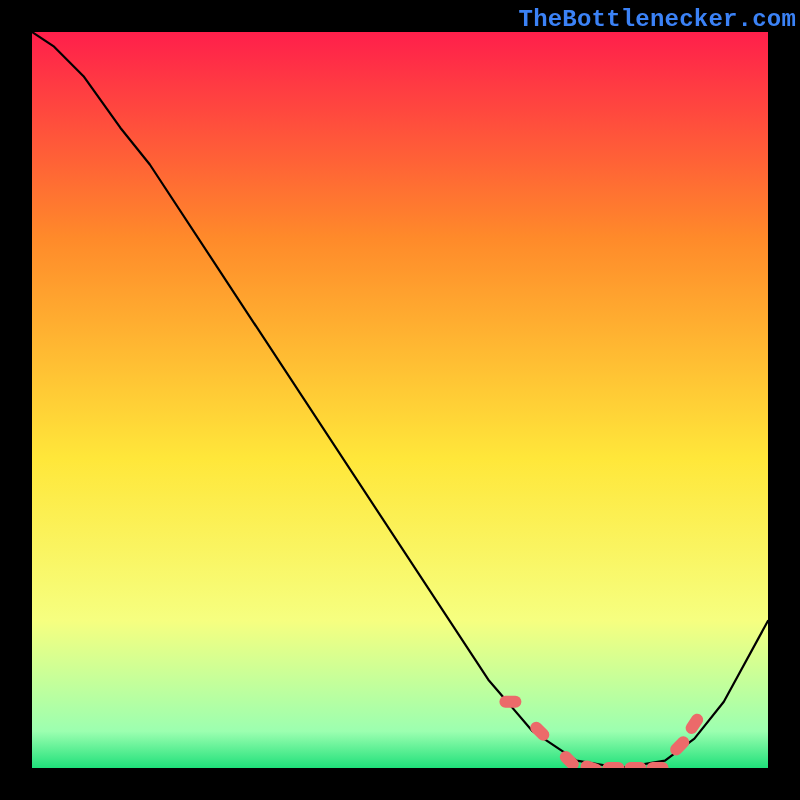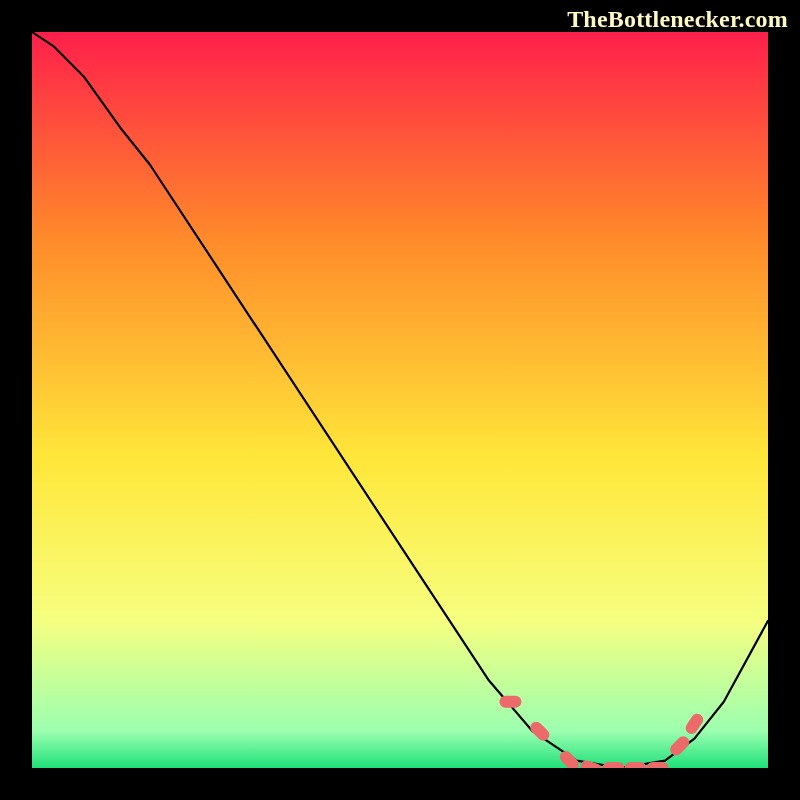--- a/index.html
+++ b/index.html
@@ -13,25 +13,25 @@
   }
   .stage {
     position: relative;
     width: 800px;
     height: 800px;
     background: #000;
   }
   .watermark {
     position: absolute;
     top: 6px;
-    right: 12px;
-    color: #fef9c3;
+    right: 4px;
+    color: #3b82f6;
     font-size: 24px;
     font-weight: 600;
-    font-family: Liberation Serif, serif;
+    font-family: Liberation Mono, monospace;
     z-index: 20;
     letter-spacing: 0.2px;
   }
   .chart-box {
     position: absolute;
     left: 32px;
     top: 32px;
     width: 736px;
     height: 736px;
     background: #000;

